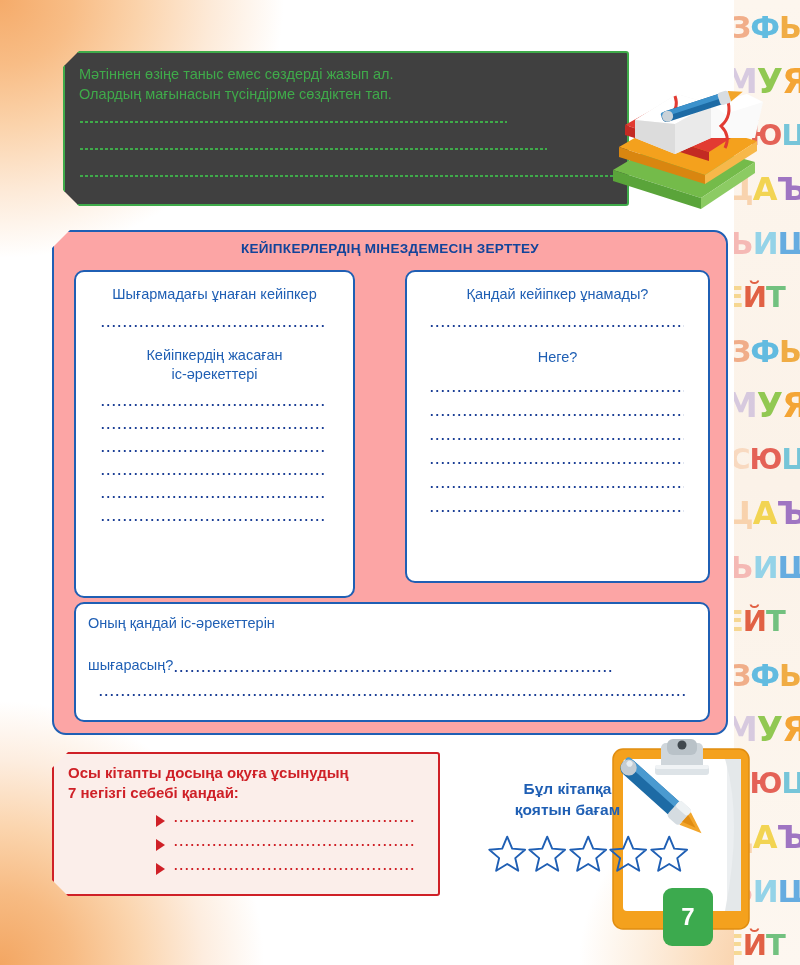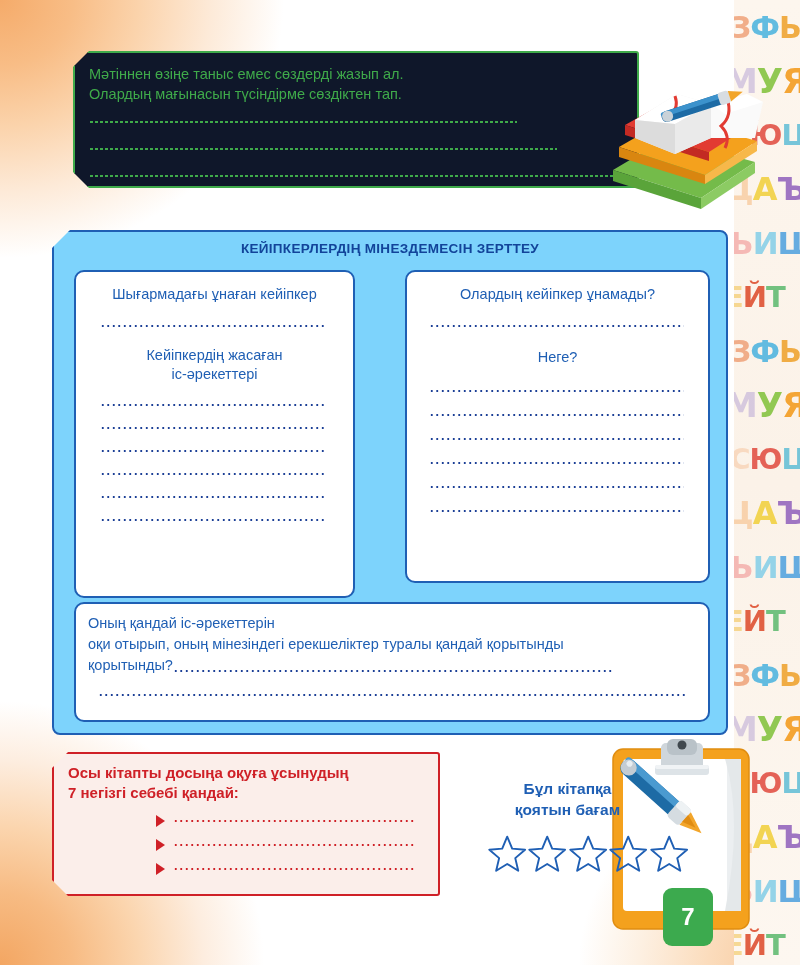--- a/index.html
+++ b/index.html
@@ -49,42 +49,42 @@
     font-weight: 700;
     letter-spacing: -1px;
   }
   .alpha-row span { display: inline-block; }
 
   
   .card { position: absolute; }
 
   
   #green-card {
-    left: 73px; top: 51px; width: 566px; height: 137px;
-    background: #0f172a;
+    left: 63px; top: 51px; width: 566px; height: 155px;
+    background: #404040;
     border: 2px solid #3faa4a;
     border-radius: 3px;
     clip-path: polygon(16px 0, 100% 0, 100% 100%, 16px 100%, 0 calc(100% - 16px), 0 16px);
   }
   #green-card .g-text {
     color: #3faa4a; font-size: 14.5px; line-height: 20px;
     padding: 11px 0 0 14px; white-space: pre-line;
   }
   .dots-green {
     height: 2px; margin: 0 18px 0 14px;
     background-image: radial-gradient(circle, #3faa4a 45%, transparent 46%);
     background-size: 5px 2px; background-repeat: repeat-x;
   }
 
   
   #blue-card {
     left: 52px; top: 230px; width: 676px; height: 505px;
-    background: #7dd3fc;
+    background: #fca5a5;
     border: 2px solid #1f5fb4;
-    border-radius: 8px;
+    border-radius: 14px;
     clip-path: polygon(18px 0, 100% 0, 100% 100%, 0 100%, 0 18px);
   }
   #blue-title {
     text-align: center; color: #12449a;
     font-size: 13.5px; font-weight: 700; letter-spacing: .3px;
     padding-top: 9px;
   }
   .inner-box {
     position: absolute; background: #ffffff;
     border: 2px solid #1f5fb4; border-radius: 10px;
@@ -311,36 +311,36 @@
 іс-әрекеттері</div>
       <div class="dots-blue" style="margin:20px 26px 0 24px;"></div>
       <div class="dots-blue" style="margin:21px 26px 0 24px;"></div>
       <div class="dots-blue" style="margin:21px 26px 0 24px;"></div>
       <div class="dots-blue" style="margin:21px 26px 0 24px;"></div>
       <div class="dots-blue" style="margin:21px 26px 0 24px;"></div>
       <div class="dots-blue" style="margin:21px 26px 0 24px;"></div>
     </div>
 
     <div class="inner-box" id="box-right">
-      <div class="ib-title" style="padding-top:13px;">Олардың кейіпкер ұнамады?</div>
+      <div class="ib-title" style="padding-top:13px;">Қандай кейіпкер ұнамады?</div>
       <div class="dots-blue" style="margin:21px 24px 0 22px;"></div>
       <div class="ib-title" style="padding-top:21px;">Неге?</div>
       <div class="dots-blue" style="margin:23px 24px 0 22px;"></div>
       <div class="dots-blue" style="margin:22px 24px 0 22px;"></div>
       <div class="dots-blue" style="margin:22px 24px 0 22px;"></div>
       <div class="dots-blue" style="margin:22px 24px 0 22px;"></div>
       <div class="dots-blue" style="margin:22px 24px 0 22px;"></div>
       <div class="dots-blue" style="margin:22px 24px 0 22px;"></div>
     </div>
 
     <div class="inner-box" id="box-bottom">
       <div class="bottom-text">
         <span>Оның қандай іс-әрекеттерін</span><br>
-        <span>оқи отырып, оның мінезіндегі ерекшеліктер туралы қандай қорытынды</span><br>
-        <span>қорытынды?</span><span class="inline-dots" style="width:440px;"></span>
+        <br>
+        <span>шығарасың?</span><span class="inline-dots" style="width:440px;"></span>
       </div>
       <div class="dots-blue" style="margin:18px 20px 0 22px;"></div>
     </div>
   </div>
 
   <div id="red-card" class="card">
     <div class="r-text"> Осы кітапты досыңа оқуға ұсынудың
 7 негізгі себебі қандай:</div>
     <div class="red-line">
       <span class="tri"></span>

